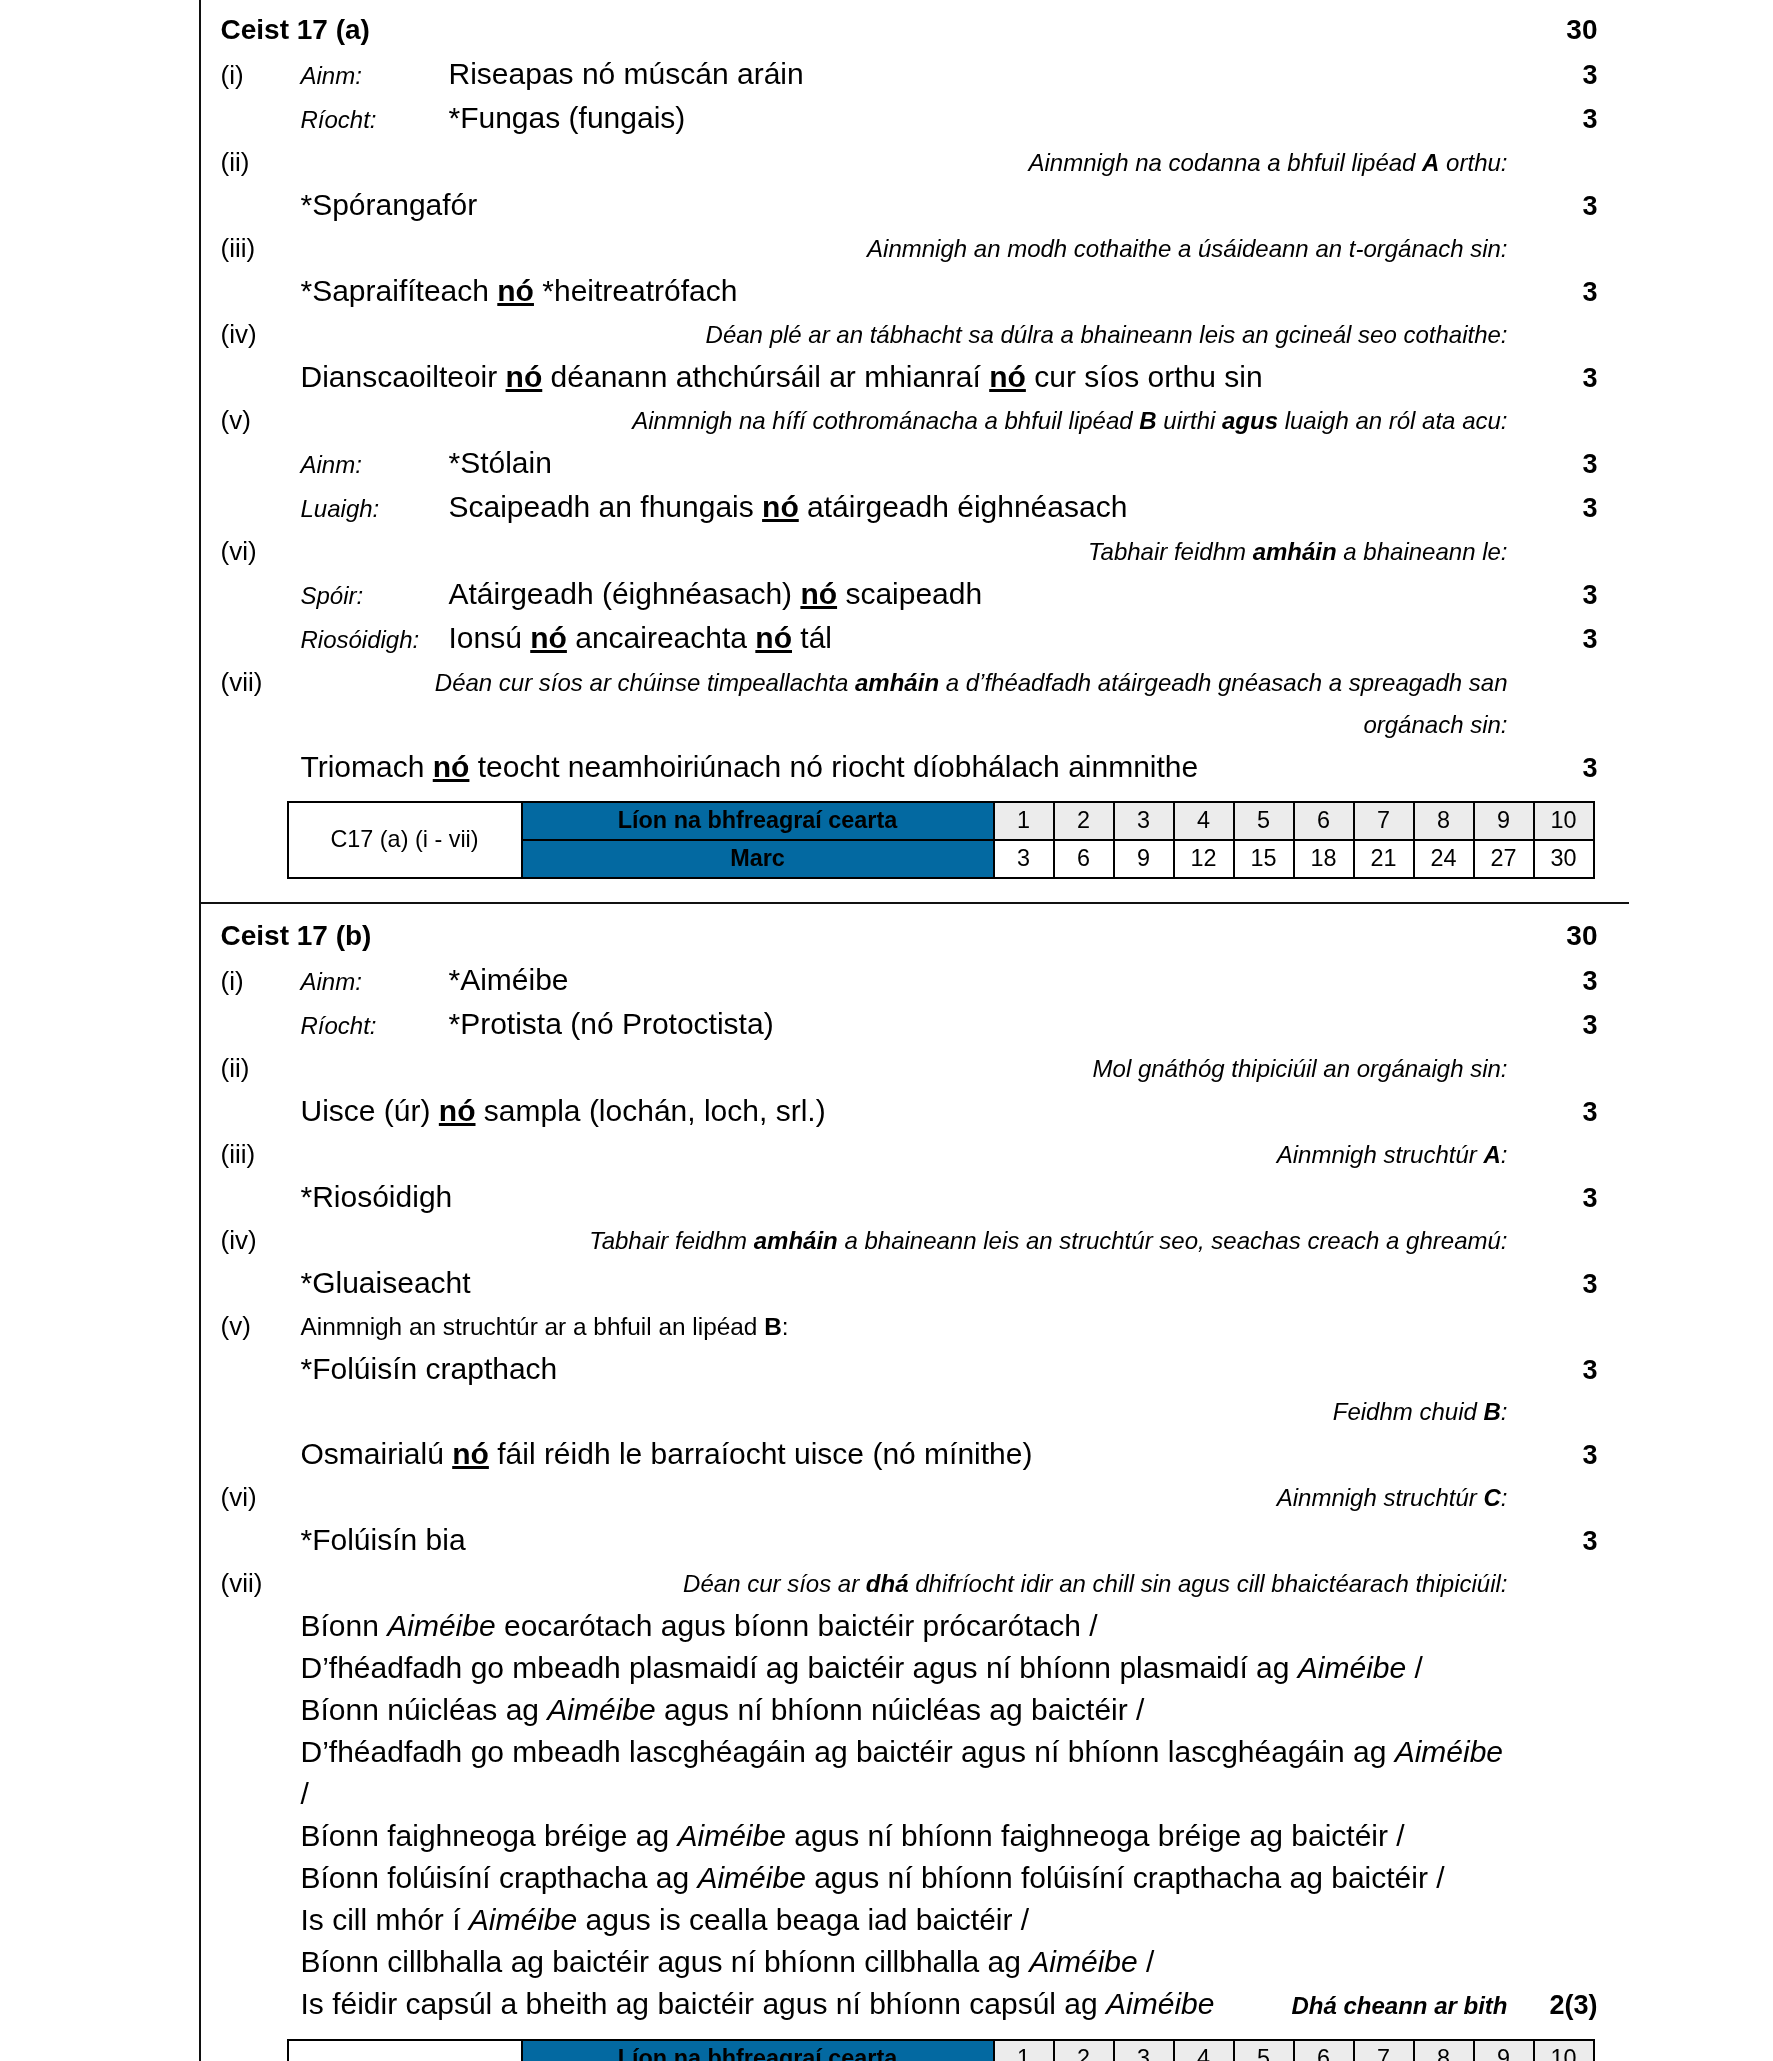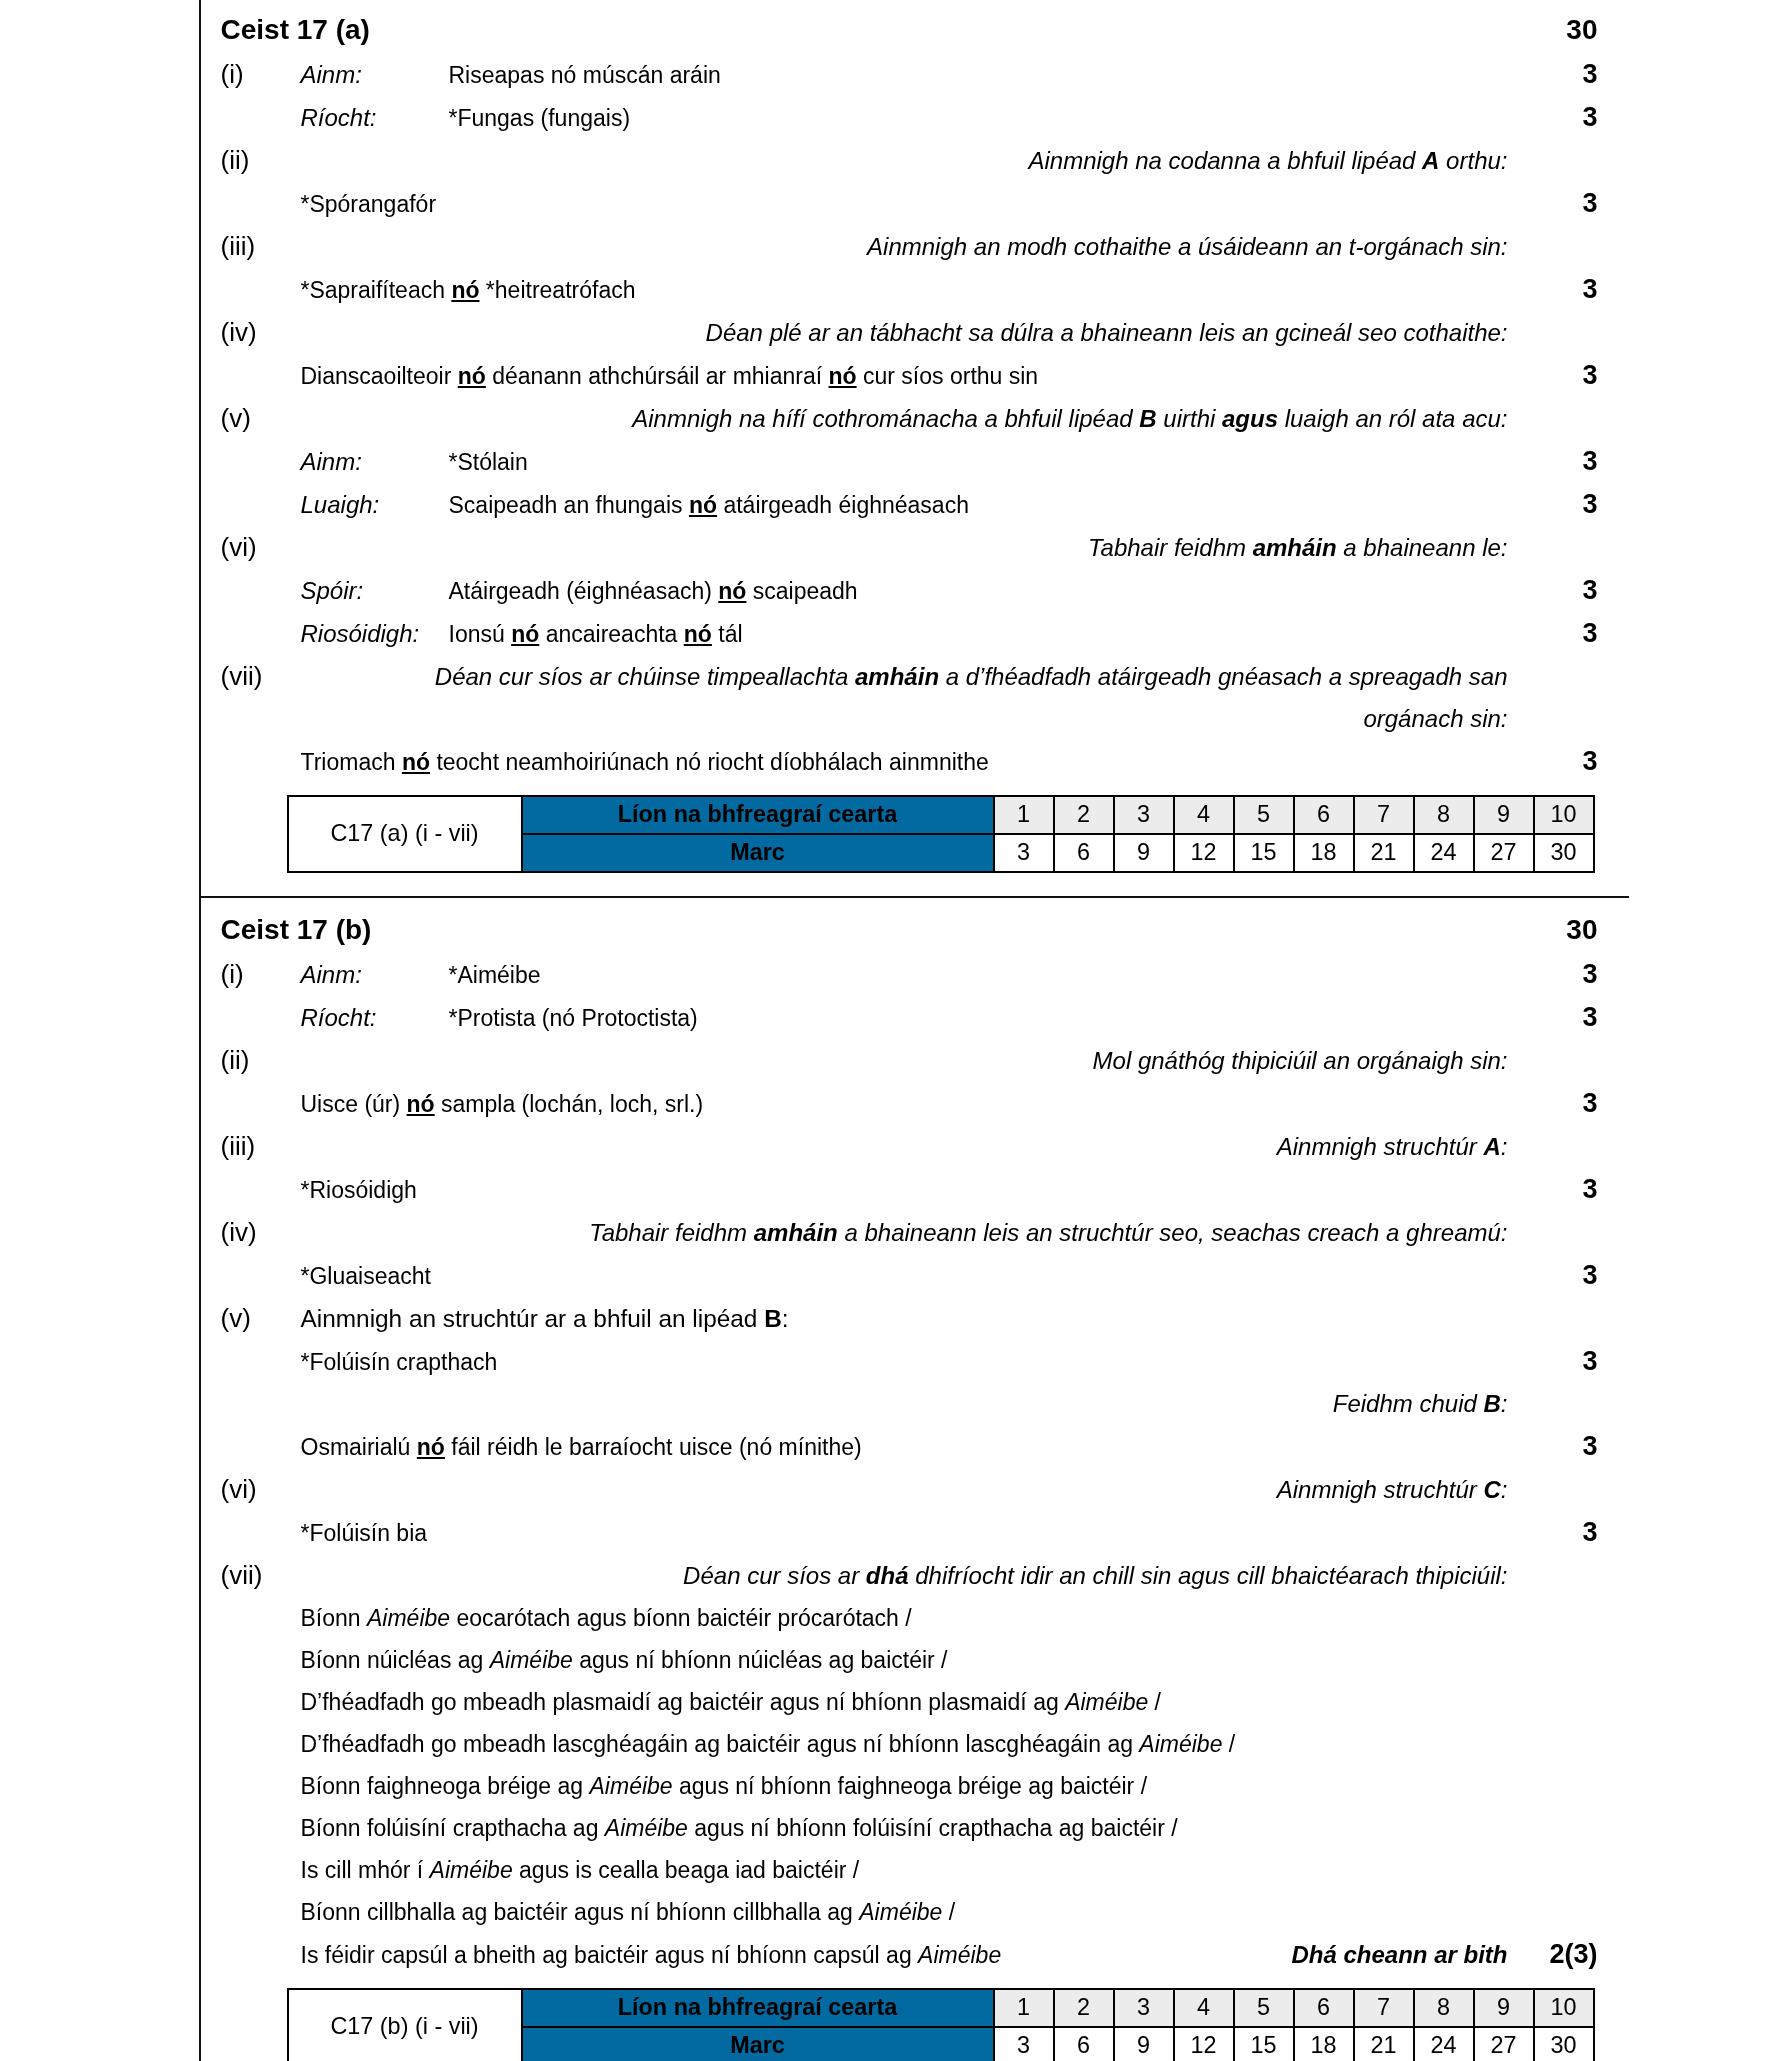--- a/index.html
+++ b/index.html
@@ -18,21 +18,21 @@
   .head-row { display:flex; align-items:baseline; width:1377px; line-height:47px; }
   .sec-title { flex:1 1 auto; font-weight:bold; font-size:28px; }
   .sec-mark  { flex:0 0 107px; text-align:right; font-weight:bold; font-size:28px; }
 
   .row { display:flex; align-items:baseline; width:1377px; line-height:42px; }
   .row .num   { flex:0 0 80px; font-size:26px; }
   .row .label { flex:0 0 148px; font-style:italic; font-size:24px; }
   .row .text  { flex:1 1 auto; }
   .row.q  .text { font-size:24px; font-style:italic;text-align:right; }
   .row.qr .text { font-size:24.4px; font-style:normal; }
-  .row.a  .text { font-size:23px; }
+  .row.a  .text { font-size:30px; }
   .row .note  { flex:0 0 auto; margin-left:17.6px; font-weight:bold; font-style:italic;
                 font-size:24px; white-space:nowrap; }
   .row .mark  { flex:0 0 90px; text-align:right; font-weight:bold; font-size:27px; }
 
   .sg-b  { font-weight:bold; }
   .sg-i  { font-style:italic; }
   .sg-bu { font-weight:bold; text-decoration:underline; }
 
   .marks-table { border-collapse:collapse; margin:11.7px 0 9.8px 66px; }
   .marks-table td {
@@ -261,26 +261,26 @@
           <span class="text"><span>Déan cur síos ar </span><span class="sg-b">dhá</span><span> dhifríocht idir an chill sin agus cill bhaictéarach thipiciúil:</span></span>
           <span class="mark"></span>
         </div>
         <div class="row a">
           <span class="num"></span>
           <span class="text"><span>Bíonn </span><span class="sg-i">Aiméibe</span><span> eocarótach agus bíonn baictéir prócarótach /</span></span>
           <span class="mark"></span>
         </div>
         <div class="row a">
           <span class="num"></span>
+          <span class="text"><span>D’fhéadfadh go mbeadh plasmaidí ag baictéir agus ní bhíonn plasmaidí ag </span><span class="sg-i">Aiméibe</span><span> /</span></span>
+          <span class="mark"></span>
+        </div>
+        <div class="row a">
+          <span class="num"></span>
           <span class="text"><span>Bíonn núicléas ag </span><span class="sg-i">Aiméibe</span><span> agus ní bhíonn núicléas ag baictéir /</span></span>
-          <span class="mark"></span>
-        </div>
-        <div class="row a">
-          <span class="num"></span>
-          <span class="text"><span>D’fhéadfadh go mbeadh plasmaidí ag baictéir agus ní bhíonn plasmaidí ag </span><span class="sg-i">Aiméibe</span><span> /</span></span>
           <span class="mark"></span>
         </div>
         <div class="row a">
           <span class="num"></span>
           <span class="text"><span>D’fhéadfadh go mbeadh lascghéagáin ag baictéir agus ní bhíonn lascghéagáin ag </span><span class="sg-i">Aiméibe</span><span> /</span></span>
           <span class="mark"></span>
         </div>
         <div class="row a">
           <span class="num"></span>
           <span class="text"><span>Bíonn faighneoga bréige ag </span><span class="sg-i">Aiméibe</span><span> agus ní bhíonn faighneoga bréige ag baictéir /</span></span>

